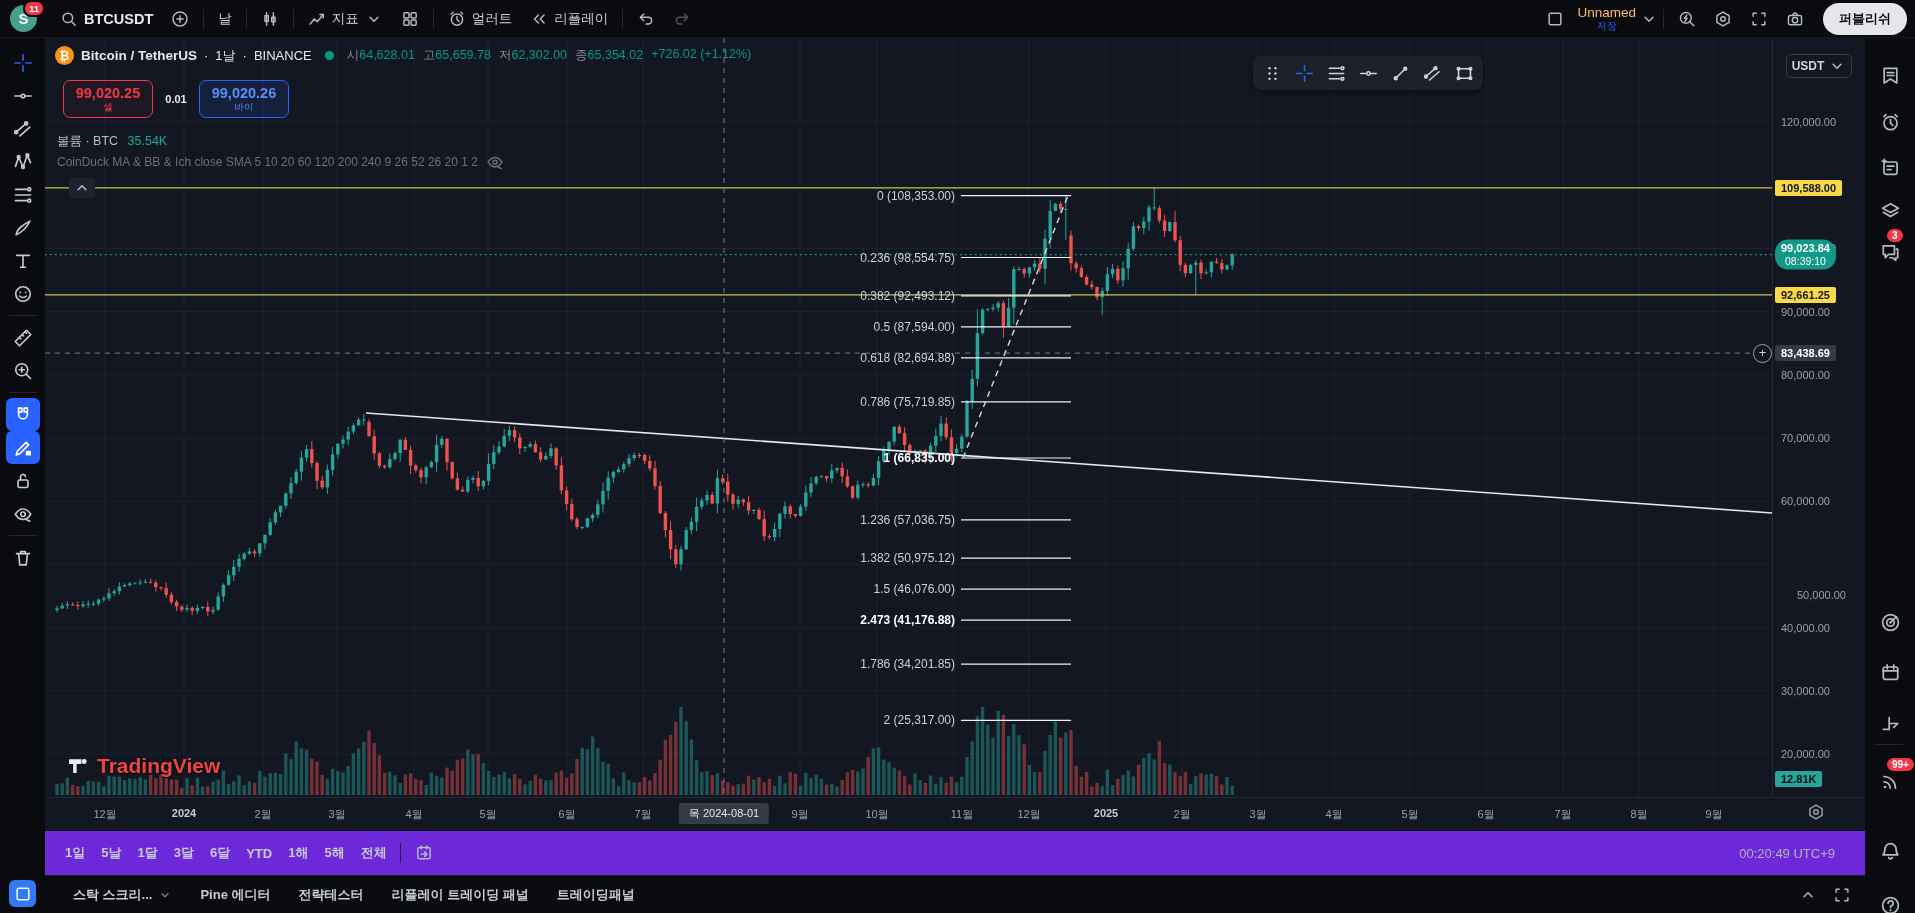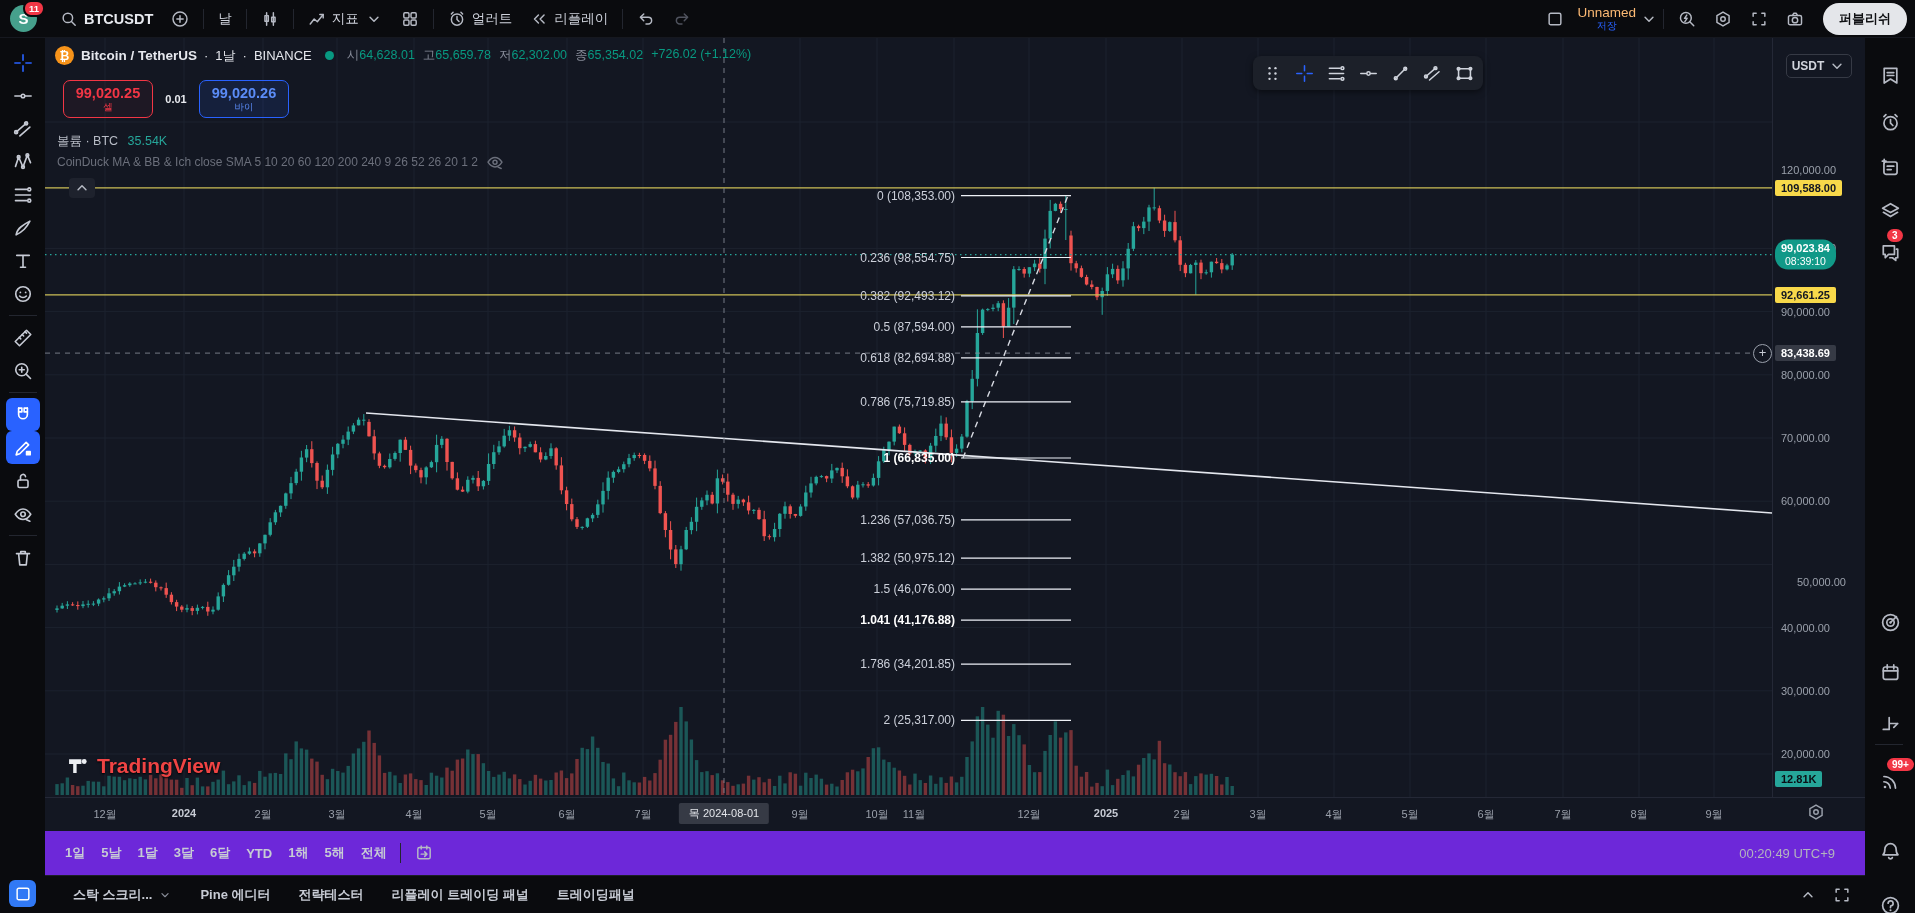--- a/index.html
+++ b/index.html
@@ -1359,32 +1359,32 @@
           <div class="fiblabel" style="left: 710px; top: 157.609px;">0 (108,353.00)</div>
           <div class="fiblabel" style="left: 710px; top: 219.534px;">0.236 (98,554.75)</div>
           <div class="fiblabel" style="left: 710px; top: 257.843px;">0.382 (92,493.12)</div>
           <div class="fiblabel" style="left: 710px; top: 288.806px;">0.5 (87,594.00)</div>
           <div class="fiblabel" style="left: 710px; top: 319.768px;">0.618 (82,694.88)</div>
           <div class="fiblabel" style="left: 710px; top: 363.851px;">0.786 (75,719.85)</div>
           <div class="fiblabel strong" style="left: 710px; top: 420.003px;">1 (66,835.00)</div>
           <div class="fiblabel" style="left: 710px; top: 481.928px;">1.236 (57,036.75)</div>
           <div class="fiblabel" style="left: 710px; top: 520.237px;">1.382 (50,975.12)</div>
           <div class="fiblabel" style="left: 710px; top: 551.2px;">1.5 (46,076.00)</div>
-          <div class="fiblabel strong" style="left: 710px; top: 582.162px;">1.041 (41,176.88)</div>
+          <div class="fiblabel strong" style="left: 710px; top: 582.162px;">2.473 (41,176.88)</div>
           <div class="fiblabel" style="left: 710px; top: 626.244px;">1.786 (34,201.85)</div>
           <div class="fiblabel" style="left: 710px; top: 682.397px;">2 (25,317.00)</div>
         </div>
       <div id="price-axis">
-          <div class="ptick" style="top: 84px; margin-top: 48px;">120,000.00</div>
+          <div class="ptick" style="top: 84px;">120,000.00</div>
           <div class="ptick" style="top: 210.4px;">100,000.00</div>
           <div class="ptick" style="top: 273.6px;">90,000.00</div>
           <div class="ptick" style="top: 336.8px;">80,000.00</div>
           <div class="ptick" style="top: 400px;">70,000.00</div>
           <div class="ptick" style="top: 463.2px;">60,000.00</div>
-          <div class="ptick" style="top: 544px; padding-left: 16px;">50,000.00</div>
+          <div class="ptick" style="top: 557px; padding-left: 16px;">50,000.00</div>
           <div class="ptick" style="top: 589.6px;">40,000.00</div>
           <div class="ptick" style="top: 652.8px;">30,000.00</div>
           <div class="ptick" style="top: 716px;">20,000.00</div>
           <div class="pbadge" style="top: 149.804px; background: rgb(248, 217, 74); color: rgb(19, 23, 34);">109,588.00</div>
           <div class="pbadge" style="top: 256.781px; background: rgb(248, 217, 74); color: rgb(19, 23, 34);">92,661.25</div>
           <div class="pbadge" style="top: 315.067px; background: rgb(54, 58, 69); color: rgb(255, 255, 255);">83,438.69</div>
           <div class="pbadge" style="top: 216.569px; background: rgb(17, 153, 136); color: rgb(255, 255, 255); text-align: center; line-height: 1.25; border-radius: 13px;">
             <div>99,023.84</div>
             <div style="font-weight:normal;font-size:10.5px">08:39:10</div>
           </div>
@@ -1394,21 +1394,21 @@
           <div class="ttick" style="left: 60px;">12월</div>
           <div class="ttick yr" style="left: 139px;">2024</div>
           <div class="ttick" style="left: 218px;">2월</div>
           <div class="ttick" style="left: 292px;">3월</div>
           <div class="ttick" style="left: 369px;">4월</div>
           <div class="ttick" style="left: 443px;">5월</div>
           <div class="ttick" style="left: 522px;">6월</div>
           <div class="ttick" style="left: 598px;">7월</div>
           <div class="ttick" style="left: 755px;">9월</div>
           <div class="ttick" style="left: 832px;">10월</div>
-          <div class="ttick" style="left: 869px;">11월</div>
+          <div class="ttick" style="left: 917px;">11월</div>
           <div class="ttick" style="left: 984px;">12월</div>
           <div class="ttick yr" style="left: 1061px;">2025</div>
           <div class="ttick" style="left: 1137px;">2월</div>
           <div class="ttick" style="left: 1213px;">3월</div>
           <div class="ttick" style="left: 1289px;">4월</div>
           <div class="ttick" style="left: 1365px;">5월</div>
           <div class="ttick" style="left: 1441px;">6월</div>
           <div class="ttick" style="left: 1518px;">7월</div>
           <div class="ttick" style="left: 1594px;">8월</div>
           <div class="ttick" style="left: 1669px;">9월</div>

